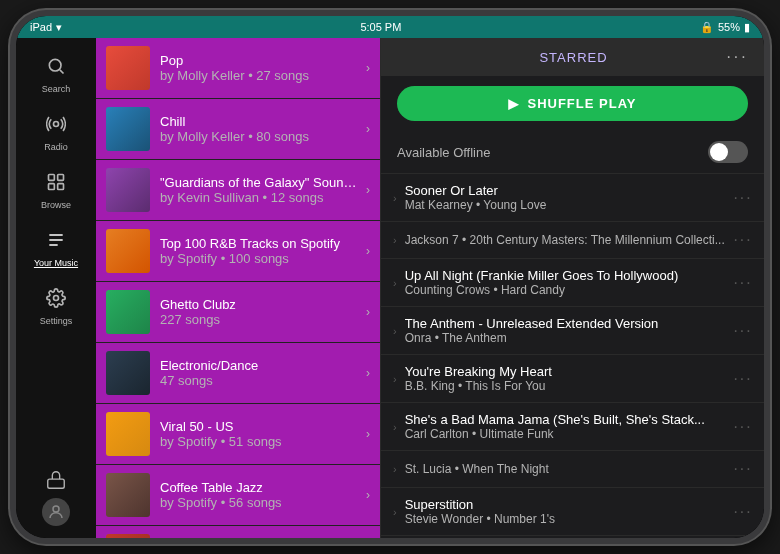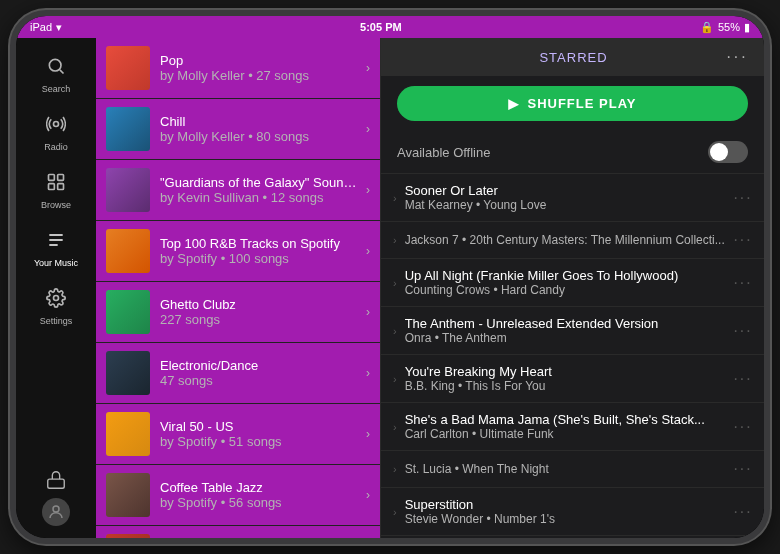--- a/index.html
+++ b/index.html
@@ -26,39 +26,39 @@
       width: 100%;
       height: 100%;
       background: #000;
       border-radius: 30px;
       overflow: hidden;
       display: flex;
       flex-direction: column;
     }
     
     .status-bar {
-      background: #a21caf;
+      background: #0f766e;
       height: 22px;
       display: flex;
       align-items: center;
       justify-content: space-between;
       padding: 0 14px;
       flex-shrink: 0;
     }
     .status-left {
       display: flex;
       align-items: center;
       gap: 4px;
       font-size: 11px;
       color: #fff;
     }
     .status-center {
       font-size: 11px;
       color: #fff;
-      font-weight: 700;
+      font-weight: 400;
       text-align: right;
     }
     .status-right {
       display: flex;
       align-items: center;
       gap: 4px;
       font-size: 11px;
       color: #fff;
     }
     
@@ -348,21 +348,21 @@
           <span class="label">Browse</span>
         </div>
         <div class="sidebar-item active">
           <span class="icon">
             <svg width="20" height="20" viewBox="0 0 24 24" fill="none" stroke="#fff" stroke-width="2">
               <line x1="4" y1="6" x2="20" y2="6"></line>
                 <line x1="4" y1="12" x2="20" y2="12"></line>
                 <line x1="4" y1="18" x2="14" y2="18"></line>
             </svg>
           </span>
-          <span class="label" style="color:#fff;">Your Music</span>
+          <span class="label" style="color:#fff;text-decoration:underline;">Your Music</span>
         </div>
         <div class="sidebar-item">
           <span class="icon">
             <svg width="20" height="20" viewBox="0 0 24 24" fill="none" stroke="#b3b3b3" stroke-width="2">
               <circle cx="12" cy="12" r="3"></circle>
                 <path d="M19.4 15a1.65 1.65 0 00.33 1.82l.06.06a2 2 0 010 2.83 2 2 0 01-2.83 0l-.06-.06a1.65 1.65 0 00-1.82-.33 1.65 1.65 0 00-1 1.51V21a2 2 0 01-4 0v-.09A1.65 1.65 0 009 19.4a1.65 1.65 0 00-1.82.33l-.06.06a2 2 0 01-2.83-2.83l.06-.06A1.65 1.65 0 004.68 15a1.65 1.65 0 00-1.51-1H3a2 2 0 010-4h.09A1.65 1.65 0 004.6 9a1.65 1.65 0 00-.33-1.82l-.06-.06a2 2 0 012.83-2.83l.06.06A1.65 1.65 0 009 4.68a1.65 1.65 0 001-1.51V3a2 2 0 014 0v.09a1.65 1.65 0 001 1.51 1.65 1.65 0 001.82-.33l.06-.06a2 2 0 012.83 2.83l-.06.06A1.65 1.65 0 0019.4 9a1.65 1.65 0 001.51 1H21a2 2 0 010 4h-.09a1.65 1.65 0 00-1.51 1z"></path>
             </svg>
           </span>
           <span class="label">Settings</span>
         </div>

